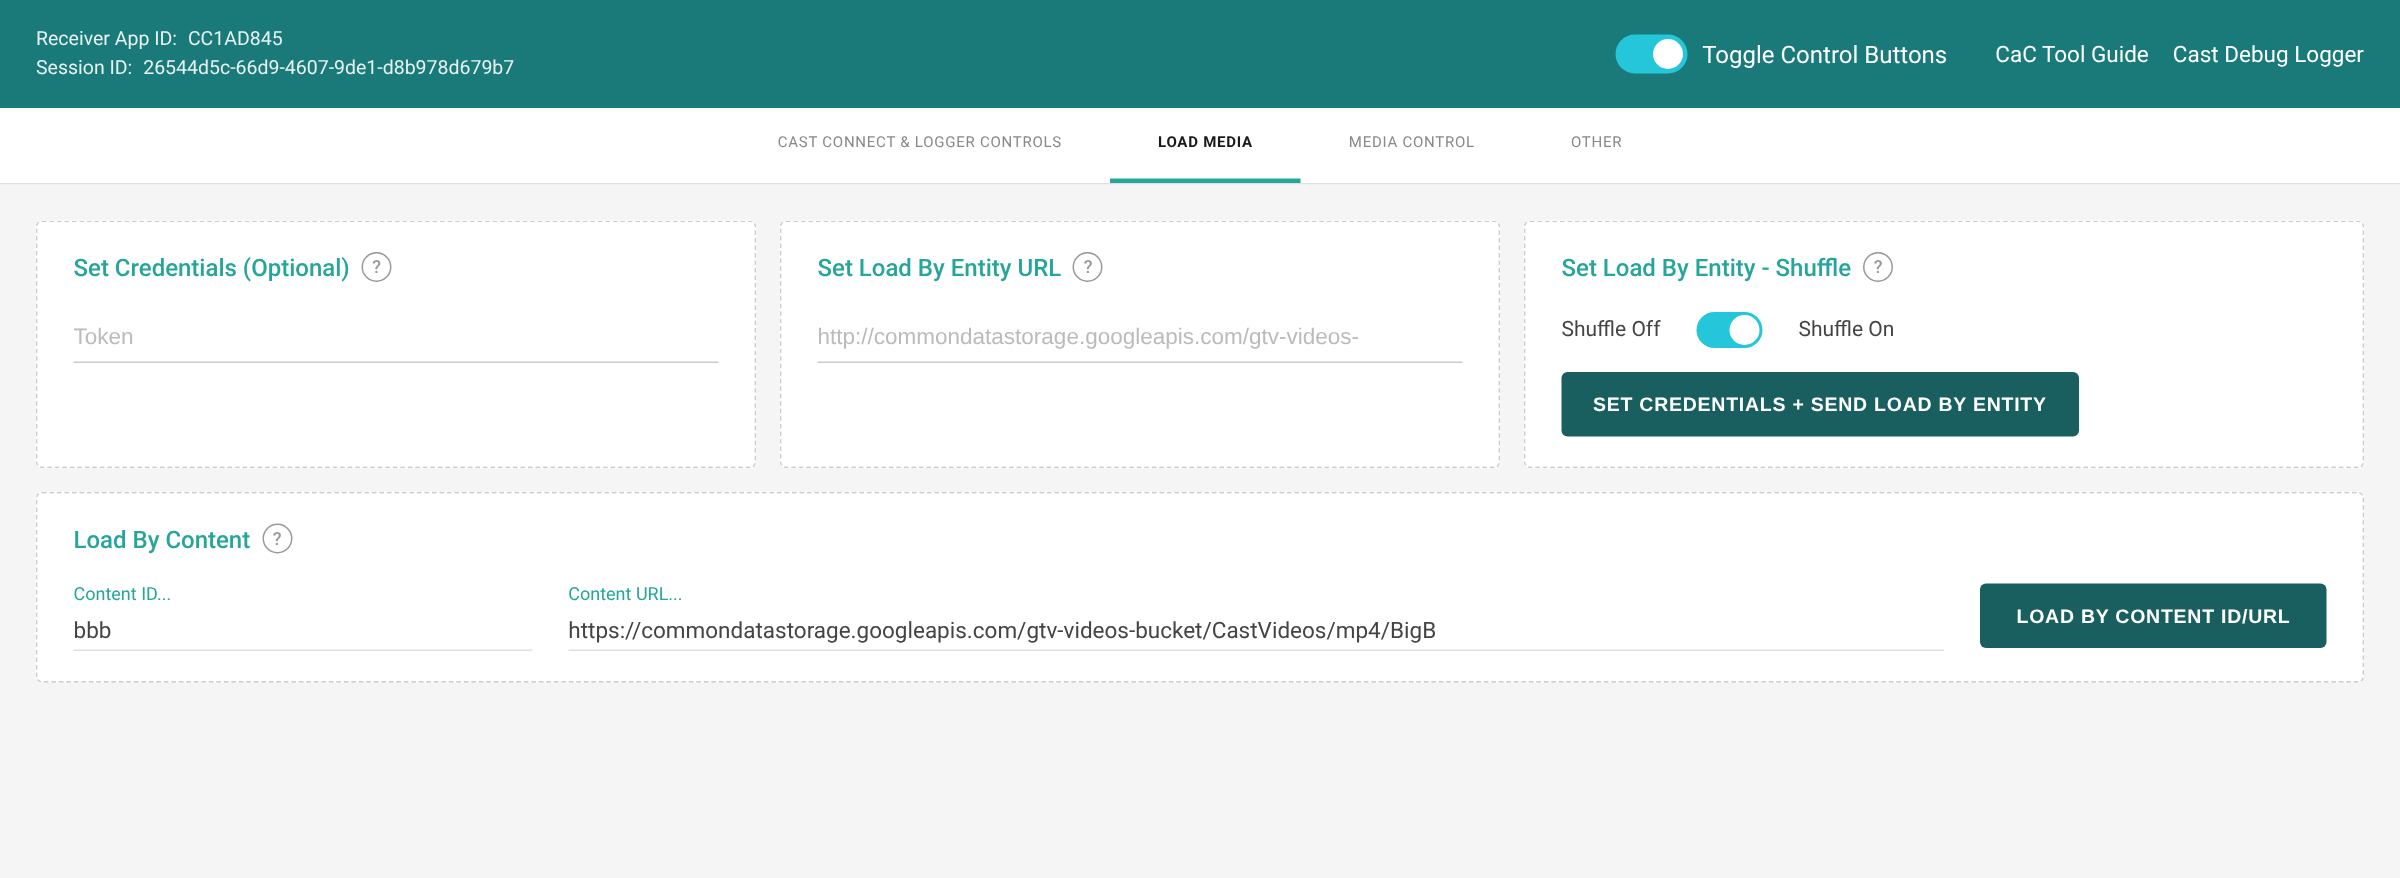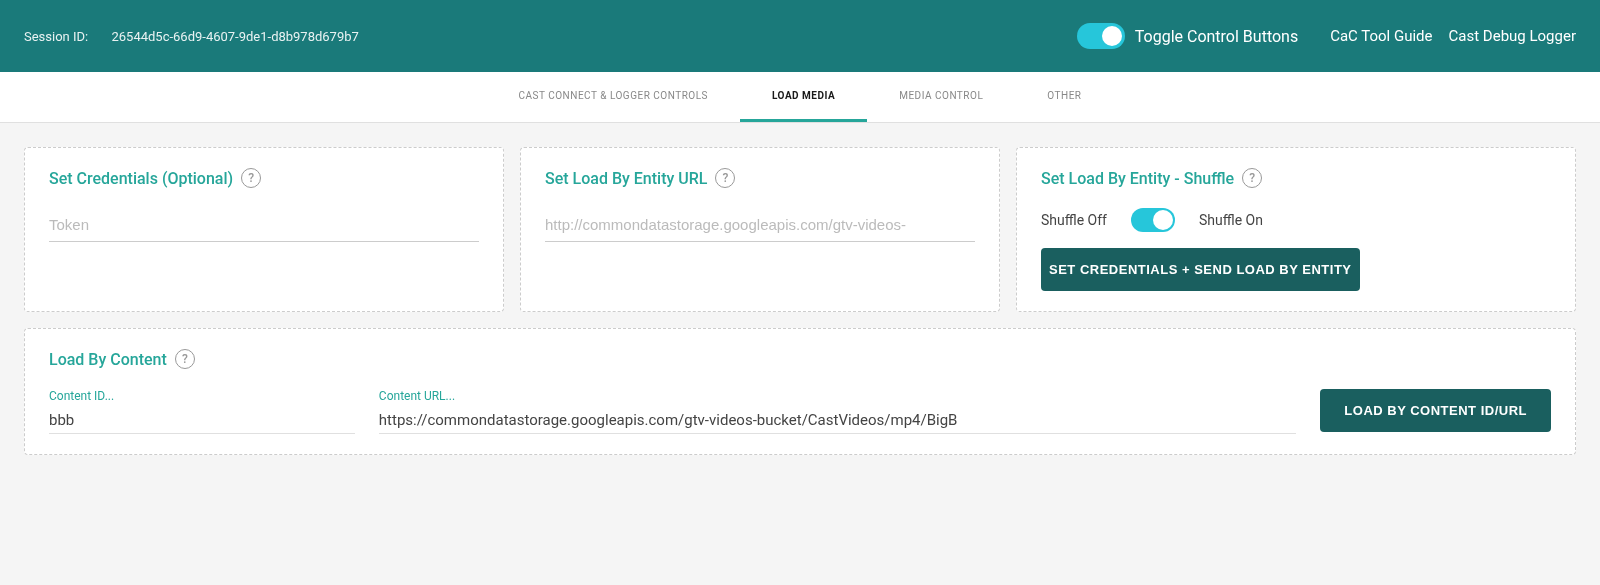--- a/index.html
+++ b/index.html
@@ -209,21 +209,21 @@
       width: 20px;
       height: 20px;
       background: white;
       border-radius: 50%;
     }
     .btn-primary {
       background: #1a5f5f;
       color: white;
       border: none;
       border-radius: 4px;
-      padding: 14px 8px;
+      padding: 14px 21px;
       font-size: 13px;
       font-weight: 600;
       letter-spacing: 0.5px;
       cursor: pointer;
       text-transform: uppercase;
       white-space: nowrap;
     }
 
     
     .card-full {
@@ -272,22 +272,26 @@
       margin-left: auto;
     }
   </style>
 </head>
 <body>
 
 <header class="header">
 
   <div class="header-info">
     <span>
+      <span>Receiver App ID:</span>
+      <span style="margin-left:4px">CC1AD845</span>
+    </span>
+    <span>
       <span>Session ID:</span>
-      <span style="margin-left:20px">26544d5c-66d9-4607-9de1-d8b978d679b7</span>
+      <span style="margin-left:4px">26544d5c-66d9-4607-9de1-d8b978d679b7</span>
     </span>
   </div>
 
   <div class="toggle-section">
     <div class="toggle-switch">
       <div class="toggle-track">
         <div class="toggle-thumb"></div>
       </div>
     </div>
     <span class="toggle-label">Toggle Control Buttons</span>

